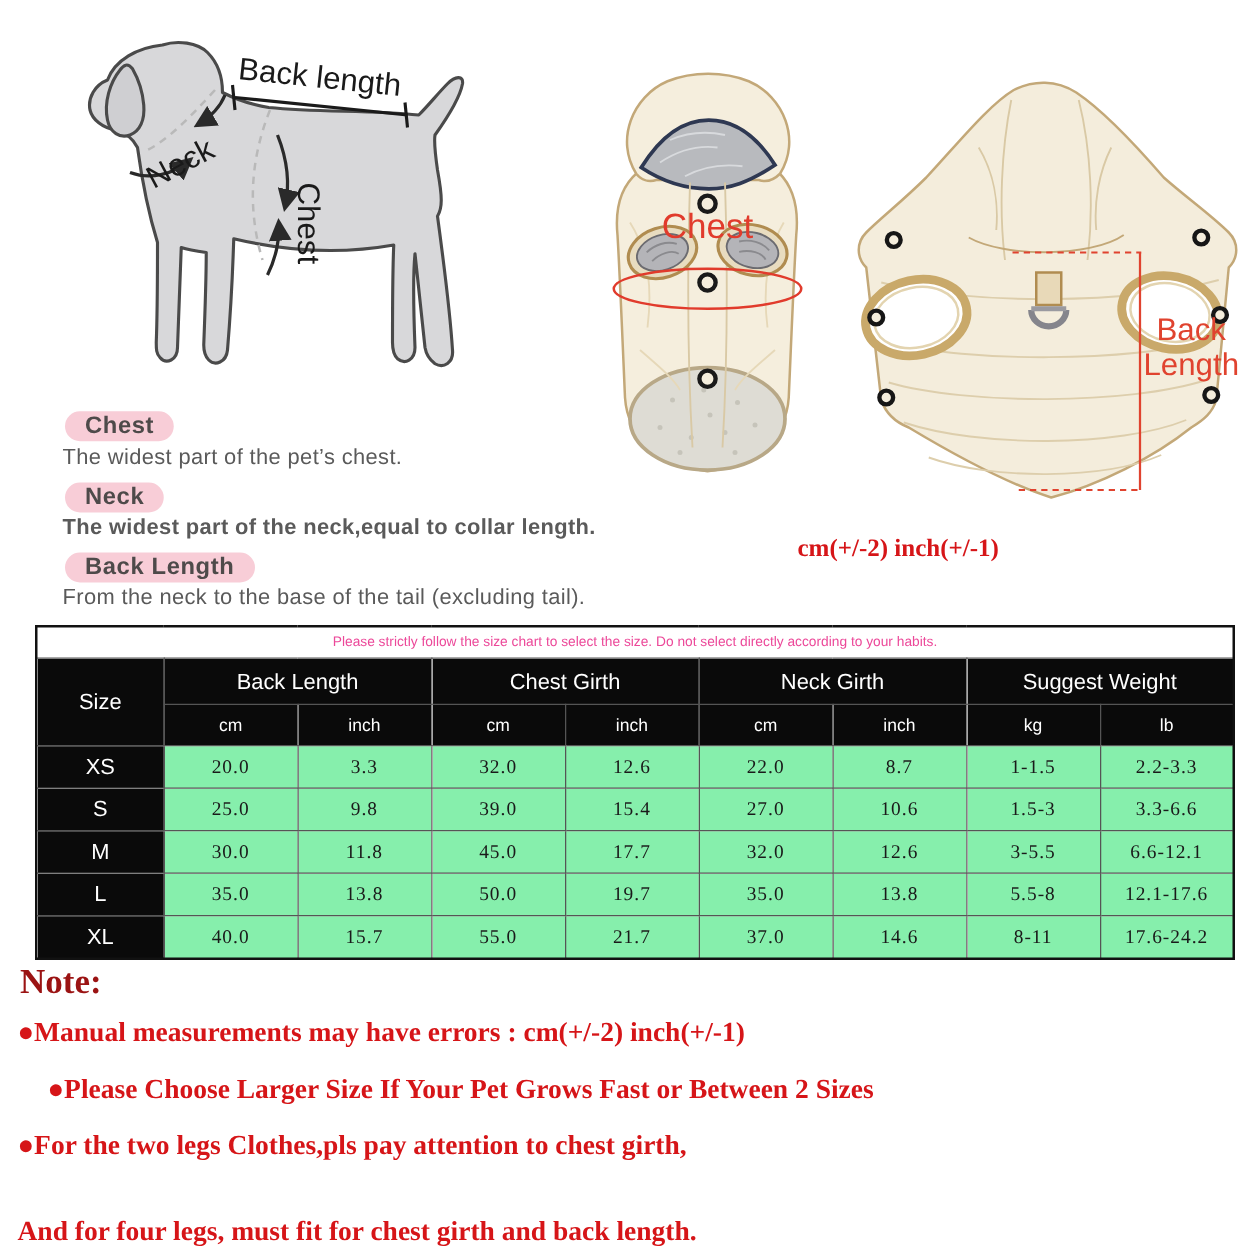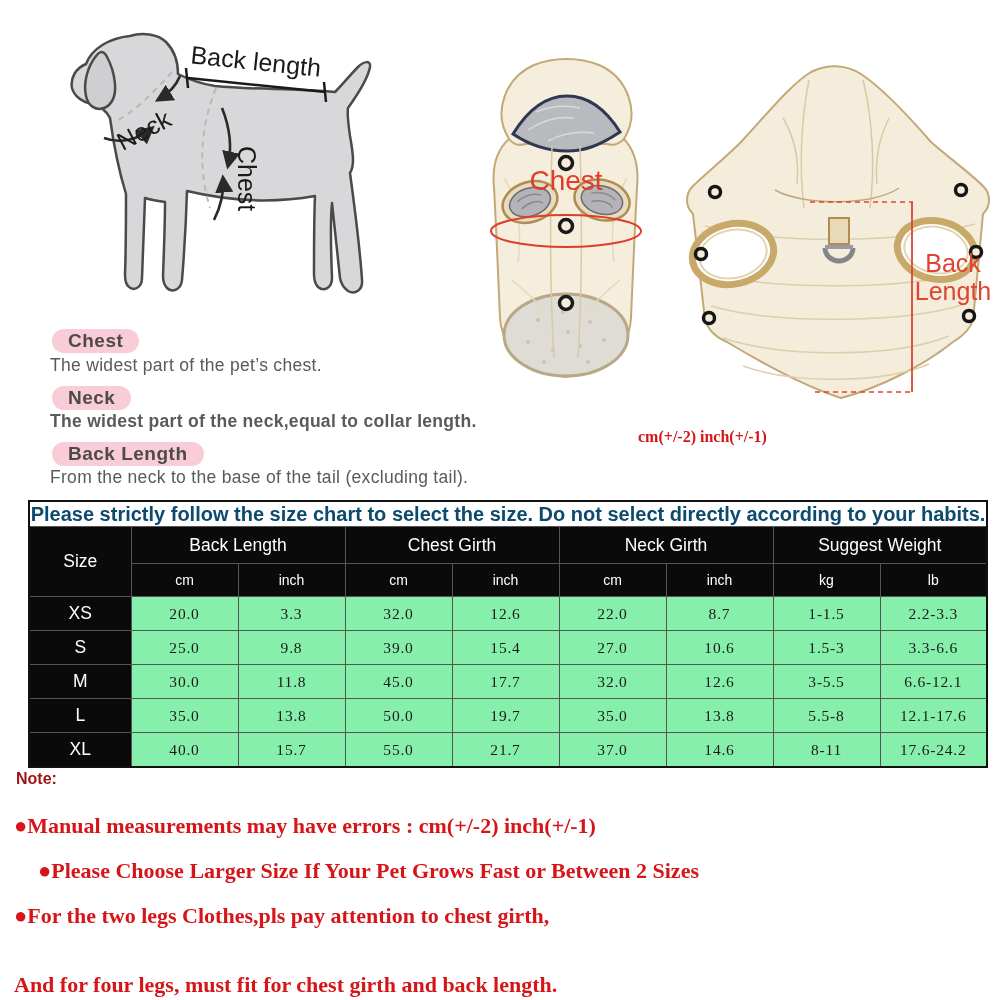--- a/index.html
+++ b/index.html
@@ -5,38 +5,38 @@
   html,body{margin:0;padding:0;}
   body{width:1000px;height:1000px;position:relative;background:#ffffff;overflow:hidden;
        font-family:"Liberation Sans", sans-serif;}
   .abs{position:absolute;}
 
   
   .pill{display:inline-block;background:#f8cdd7;border-radius:13px;padding:1px 16px;
         font-size:19px;font-weight:bold;color:#4e4a4a;letter-spacing:0.5px;}
   .def-text{font-size:17.5px;color:#5a5a5a;letter-spacing:0.3px;}
 
-  .tol{font-family:"Liberation Serif", serif;font-weight:bold;font-size:16px;color:#d61518;}
+  .tol{font-family:"Liberation Serif", serif;font-weight:bold;font-size:20px;color:#d61518;}
 
   
   table.size{border-collapse:collapse;table-layout:fixed;width:958px;
              font-family:"Liberation Sans", sans-serif;}
   table.size td, table.size th{border:1px solid #555;text-align:center;vertical-align:middle;
              padding:0;overflow:hidden;}
   table.size{border:2px solid #111;}
-  .cap{background:#ffffff;color:#0c4a6e;font-size:20px;height:24px;font-weight:bold;}
+  .cap{background:#ffffff;color:#ec4899;font-size:11px;height:24px;font-weight:normal;}
   .dark{background:#0a0a0a;color:#ffffff;font-weight:normal;}
   .grp{font-size:17.5px;height:36px;}
   .sub{font-size:14px;height:32px;}
   .szc{font-size:17.5px;}
   td.num{background:#86efac;color:#1a1a1a;font-family:"Liberation Serif", serif;
          font-size:15.5px;height:33px;letter-spacing:0.8px;}
 
   
-  .note-h{font-family:Liberation Sans, sans-serif;font-weight:bold;font-size:16px;color:#9b1313;}
+  .note-h{font-family:Liberation Serif, serif;font-weight:bold;font-size:28px;color:#9b1313;}
   .note-l{font-family:"Liberation Serif", serif;font-weight:bold;font-size:22px;color:#d61518;
           white-space:nowrap;}
 
   svg text{font-family:"Liberation Sans", sans-serif;}
 </style>
 </head>
 <body>
 
 <svg class="abs" style="left:30px;top:18px;" width="420" height="305" viewBox="0 0 420 305">
   <defs>

